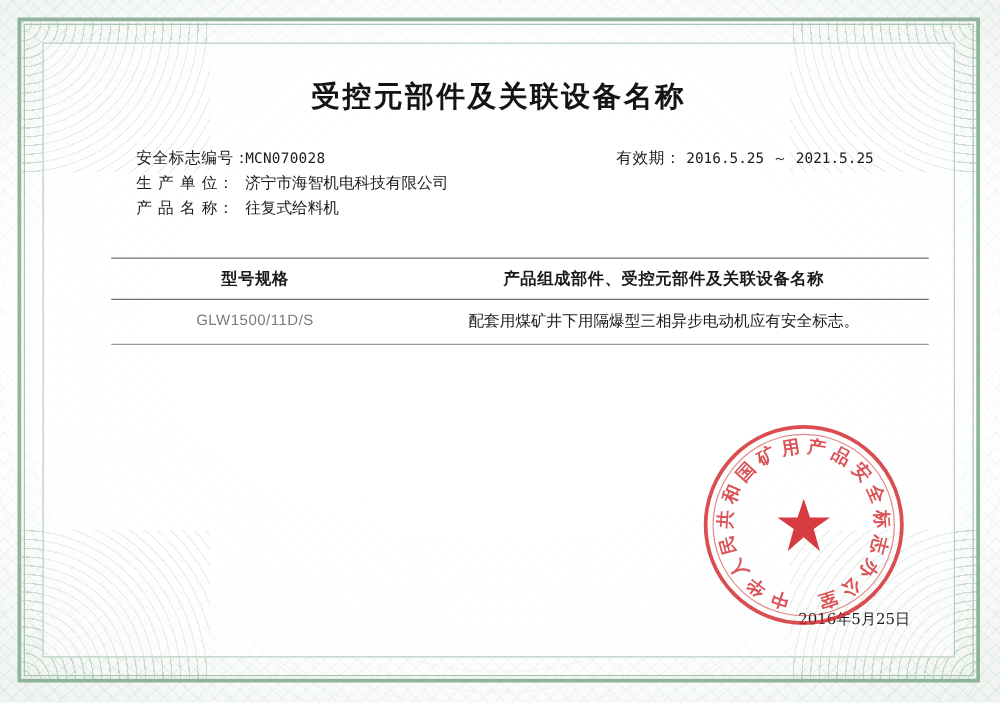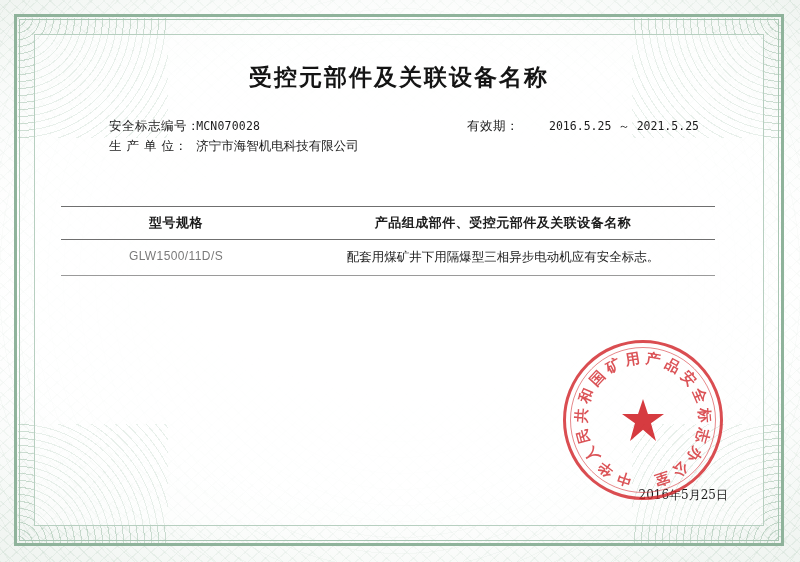--- a/index.html
+++ b/index.html
@@ -137,27 +137,26 @@
     right: 0;
     top: 0;
     font-size: 12.5px;
     white-space: nowrap;
     font-family: "DejaVu Serif", serif;
   }
   #validity .vlabel { letter-spacing: .5px; }
   #validity .vdates {
     font-family: "DejaVu Sans Mono", monospace;
     font-size: 11.5px;
-    margin-left: 26px;
   }
 
   
   #table {
     position: absolute;
-    left: 27px;
+    left: 55px;
     top: 172px;
     width: 654px;
   }
   #table .trow {
     display: flex;
   }
   #table .hline {
     height: 0;
     border-top: 1px solid #6f6f6f;
   }
@@ -290,20 +289,24 @@
           <span class="vdates">2016.5.25 ～ 2021.5.25</span>
         </span>
       </div>
 
 
       <div class="field-row">
         <span class="f-label">生 产 单 位：</span>
         <span class="f-value">济宁市海智机电科技有限公司</span>
       </div>
 
+      <div class="field-row">
+        <span class="f-label">产 品 名 称：</span>
+        <span class="f-value">往复式给料机</span>
+      </div>
 
     </div>
 
     <div id="table">
       <div class="hline"></div>
       <div class="trow head">
         <div class="cell c1">型号规格</div>
         <div class="cell c2">产品组成部件、受控元部件及关联设备名称</div>
       </div>
       <div class="hline"></div>

